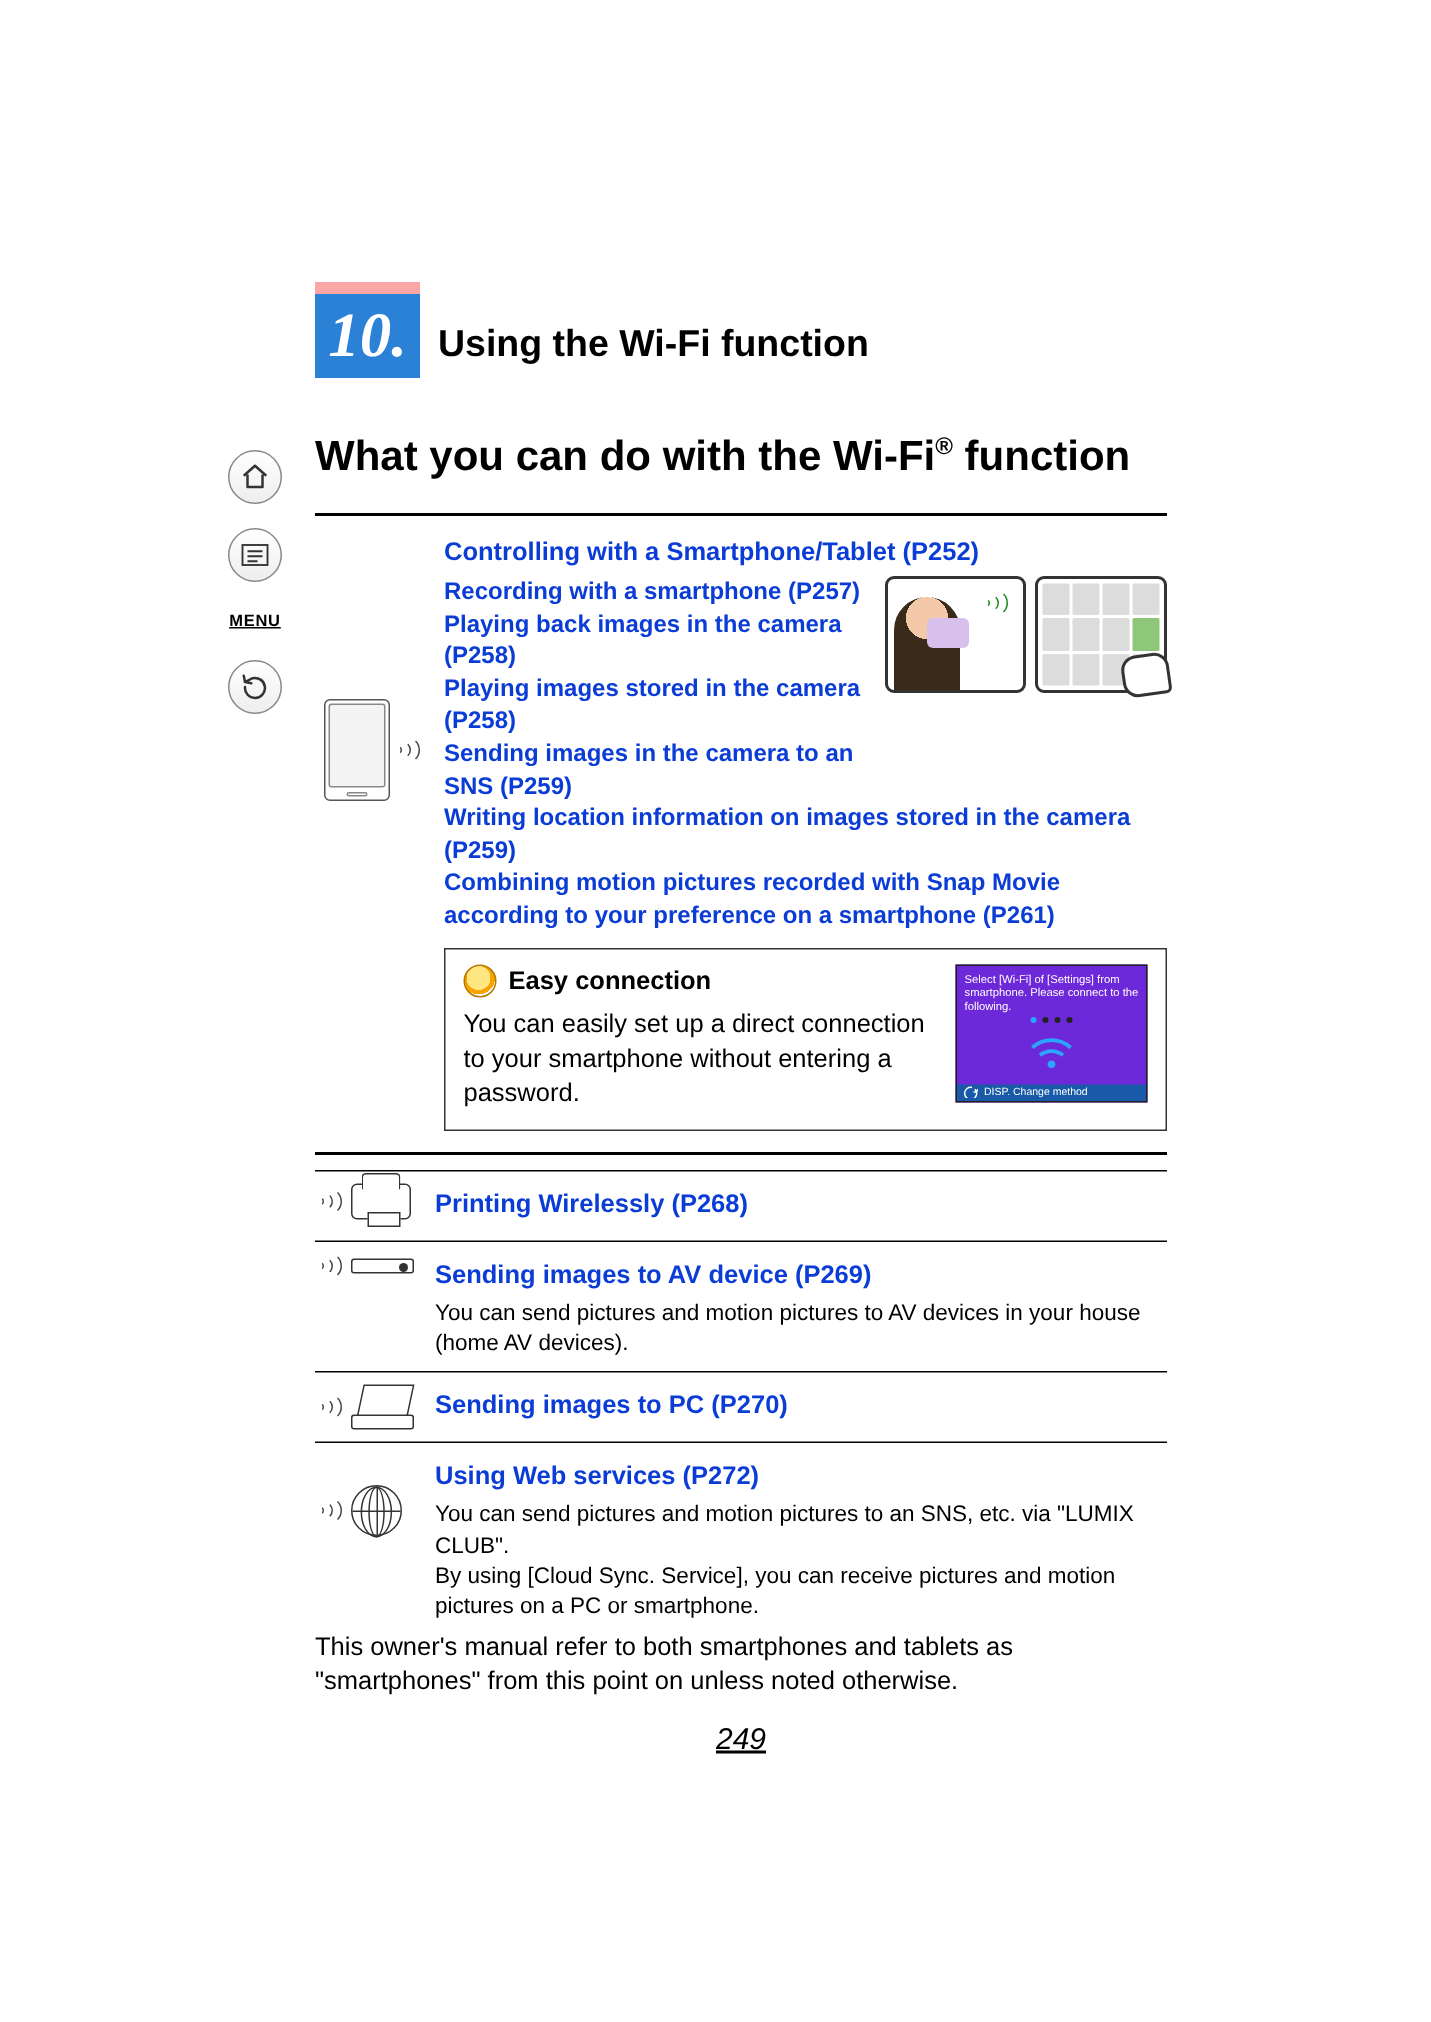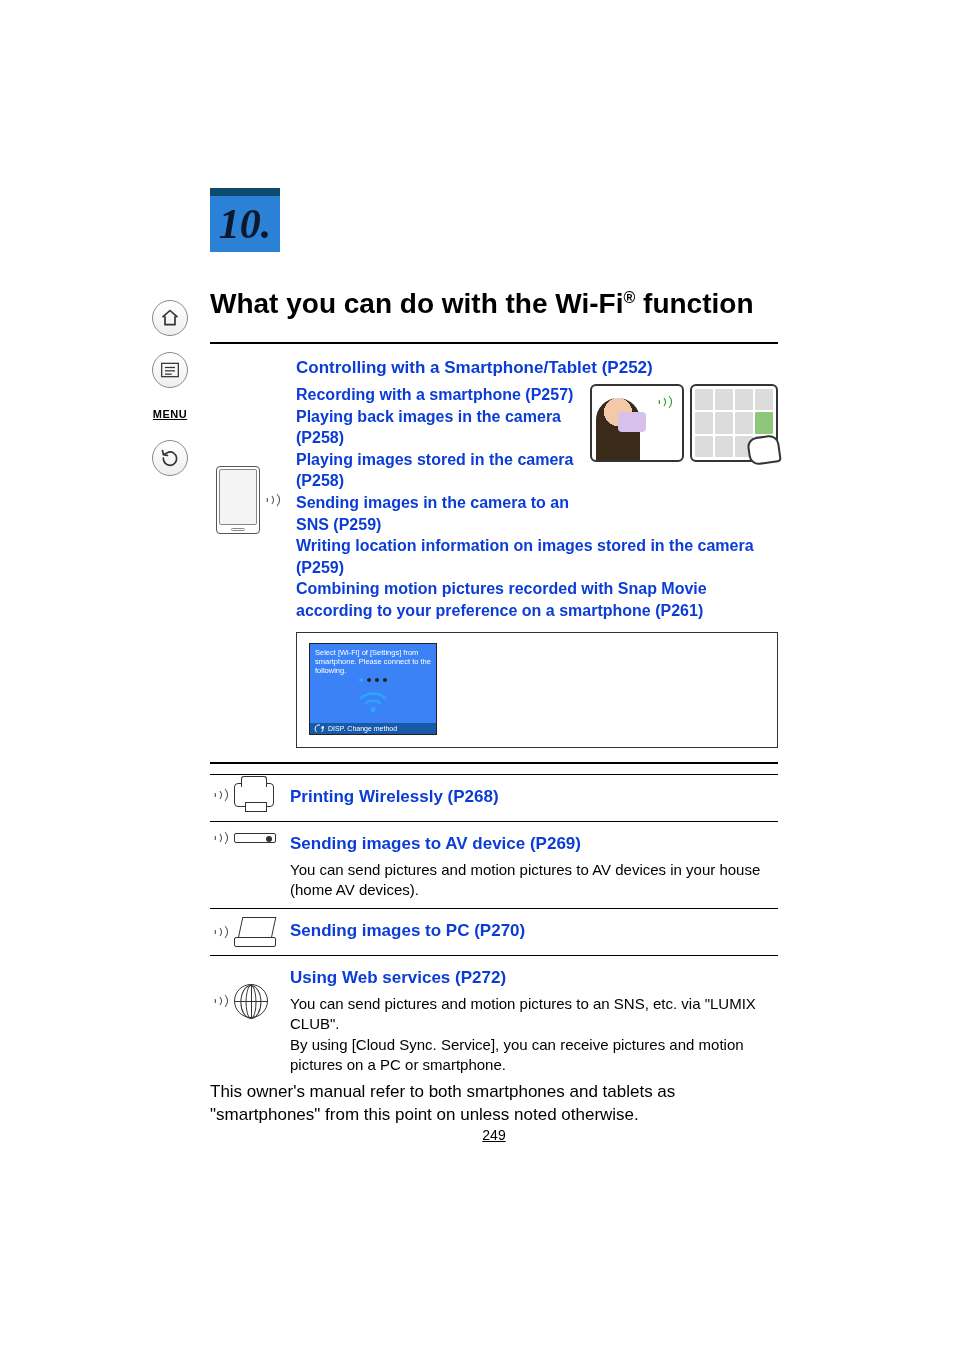--- a/index.html
+++ b/index.html
@@ -51,25 +51,25 @@
     .chapter-head {
       display: flex;
       align-items: flex-end;
       gap: 12px;
       margin-bottom: 36px;
     }
     .chapter-box {
       width: 70px;
       height: 64px;
       background: #2b81d6;
-      border-top: 8px solid #0c4a6e;
+      border-top: 8px solid #fca5a5;
       display: flex;
       align-items: center;
       justify-content: center;
-      color: #0f172a;
+      color: #ffffff;
       font-style: italic;
       font-weight: bold;
       font-size: 42px;
       font-family: Georgia, 'Times New Roman', serif;
     }
     .chapter-title {
       font-size: 25px;
       font-weight: bold;
       padding-bottom: 8px;
     }
@@ -192,21 +192,21 @@
     .easy-text { flex: 1; font-size: 17px; line-height: 1.35; }
     .easy-title { font-weight: bold; display: inline-flex; align-items: center; gap: 8px; margin-bottom: 4px; }
     .bulb {
       width: 22px; height: 22px; border-radius: 50%;
       background: radial-gradient(circle at 45% 40%, #ffe680 0 8px, #f5a400 8px 11px, transparent 11px);
       border: 1px solid #b77700;
     }
     .easy-screen {
       width: 128px;
       height: 92px;
-      background: #3b82f6;
+      background: #6d28d9;
       position: relative;
       border: 1px solid #222;
     }
     .easy-screen .msg {
       color: #fff; font-size: 7.5px; line-height: 1.2;
       padding: 4px 5px 0 5px;
     }
     .easy-screen .wifi-big {
       position: absolute;
       left: 50%;
@@ -275,22 +275,24 @@
     .globe::before, .globe::after {
       content:""; position:absolute; border:1px solid #333; border-radius:50%;
       left:50%; top:0; height:100%;
     }
     .globe::before { width:60%; transform:translateX(-50%);}
     .globe::after { width:28%; transform:translateX(-50%);}
     .desc { font-size: 15px; line-height: 1.35; }
     .bottom-note { font-size: 17px; line-height: 1.35; margin-top: 6px; }
     .page-num {
       text-align: center;
-      font-size: 14px;
+      font-size: 20px;
       text-decoration: underline;
+      margin-top: 16px;
+      font-style: italic;
     }
     .first-block { display:flex; gap:6px; }
     .first-left { flex:1; }
     .first-right { display:flex; flex-direction: column; justify-content:flex-start; }
     .smartphone-icon-area {
       display:flex; flex-direction:column; align-items:center; gap:4px;
       margin-top: 110px;
     }
   </style>
 </head>
@@ -314,20 +316,21 @@
   <div class="nav-btn">
     <svg width="20" height="18" viewBox="0 0 24 20">
         <path d="M4 10 A8 8 0 1 0 10 3 L4 6 M4 6 L3 1 M4 6 L9 7" fill="none" stroke="#333" stroke-width="2" stroke-linecap="round"></path>
       </svg>
   </div>
 </div>
 
 <div class="page">
   <div class="chapter-head">
     <div class="chapter-box">10.</div>
+    <div class="chapter-title">Using the Wi-Fi function</div>
   </div>
 
   <div class="h1">
     <span>What you can do with the Wi-Fi</span><sup>®</sup><span> function</span>
   </div>
 
   <hr class="rule-thick">
 
   <div class="cols">
     <div class="icon-col">
@@ -383,20 +386,27 @@
           </div>
         </div>
       </div>
 
       <div class="sub-links">
         <div class="link">Writing location information on images stored in the camera (P259)</div>
         <div class="link">Combining motion pictures recorded with Snap Movie according to your preference on a smartphone (P261)</div>
       </div>
 
       <div class="easy-box">
+        <div class="easy-text">
+          <div class="easy-title">
+            <span class="bulb"></span>
+            <span>Easy connection</span>
+          </div>
+          <div>You can easily set up a direct connection to your smartphone without entering a password.</div>
+        </div>
         <div class="easy-screen">
           <div class="msg">Select [Wi-Fi] of [Settings] from smartphone. Please connect to the following.</div>
           <div class="dots">
               <span></span>
               <span></span>
               <span></span>
               <span></span>
             </div>
           <div class="wifi-big">
             <svg width="34" height="26" viewBox="0 0 40 30">

